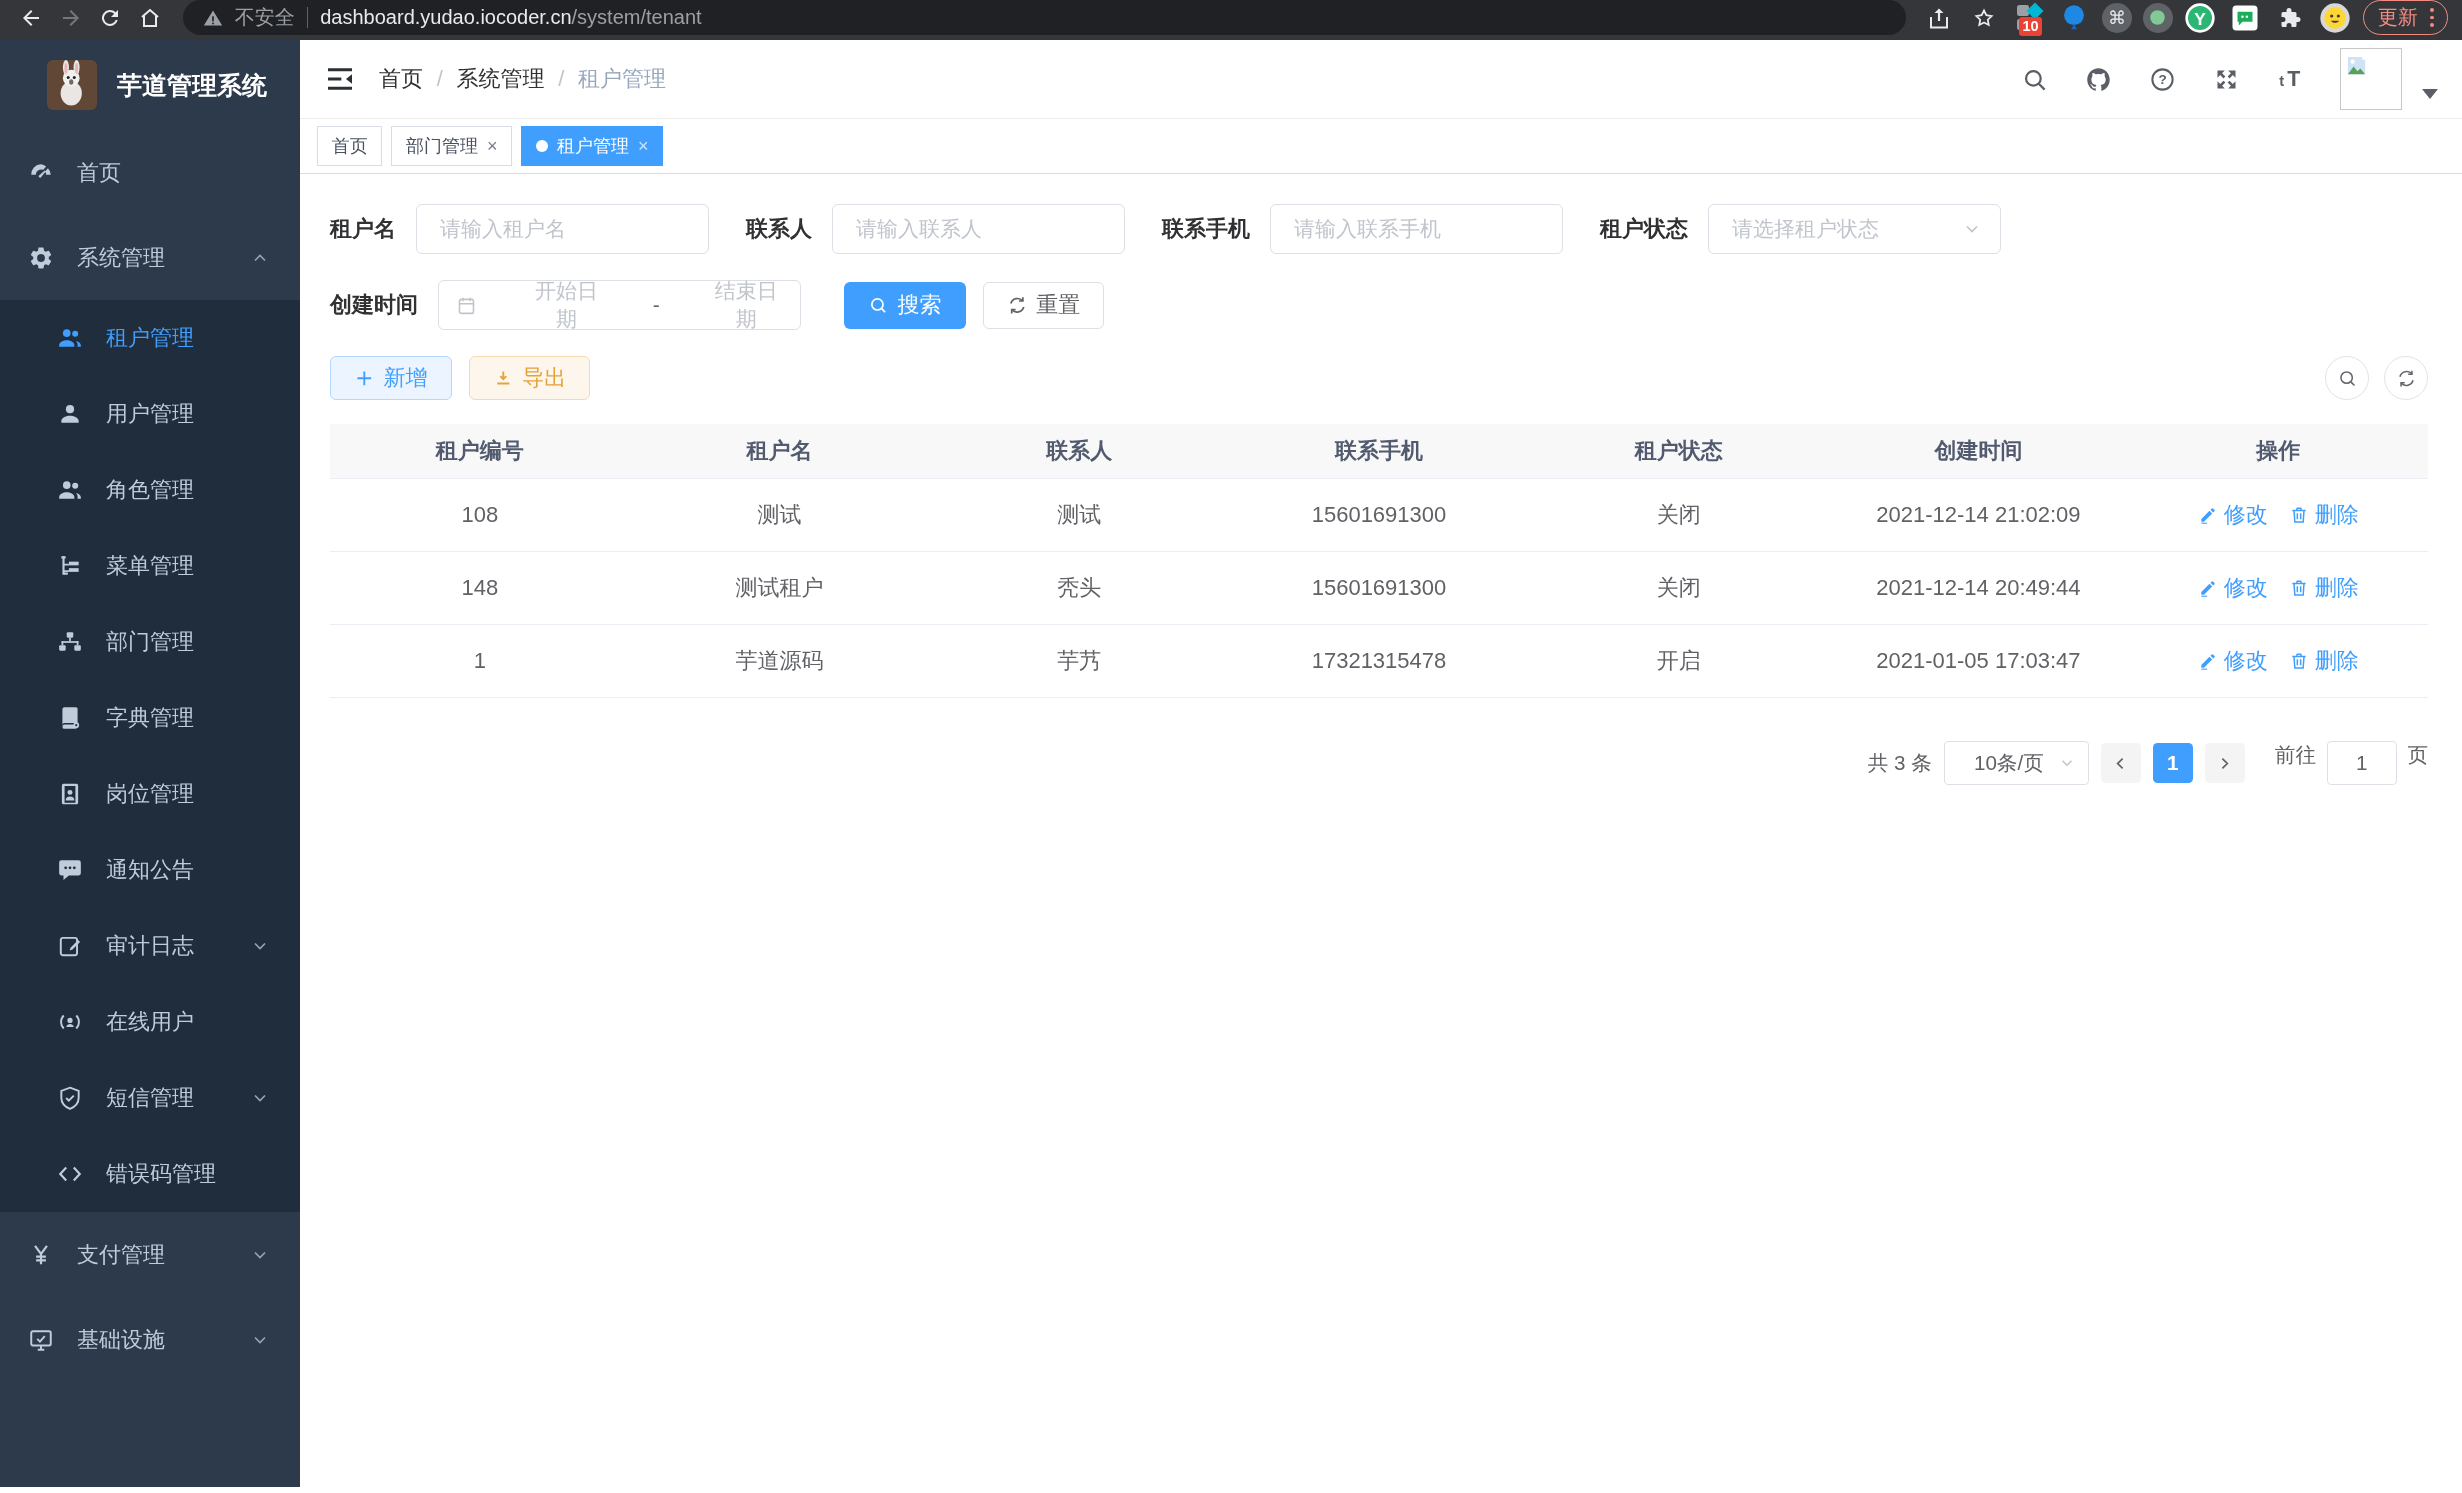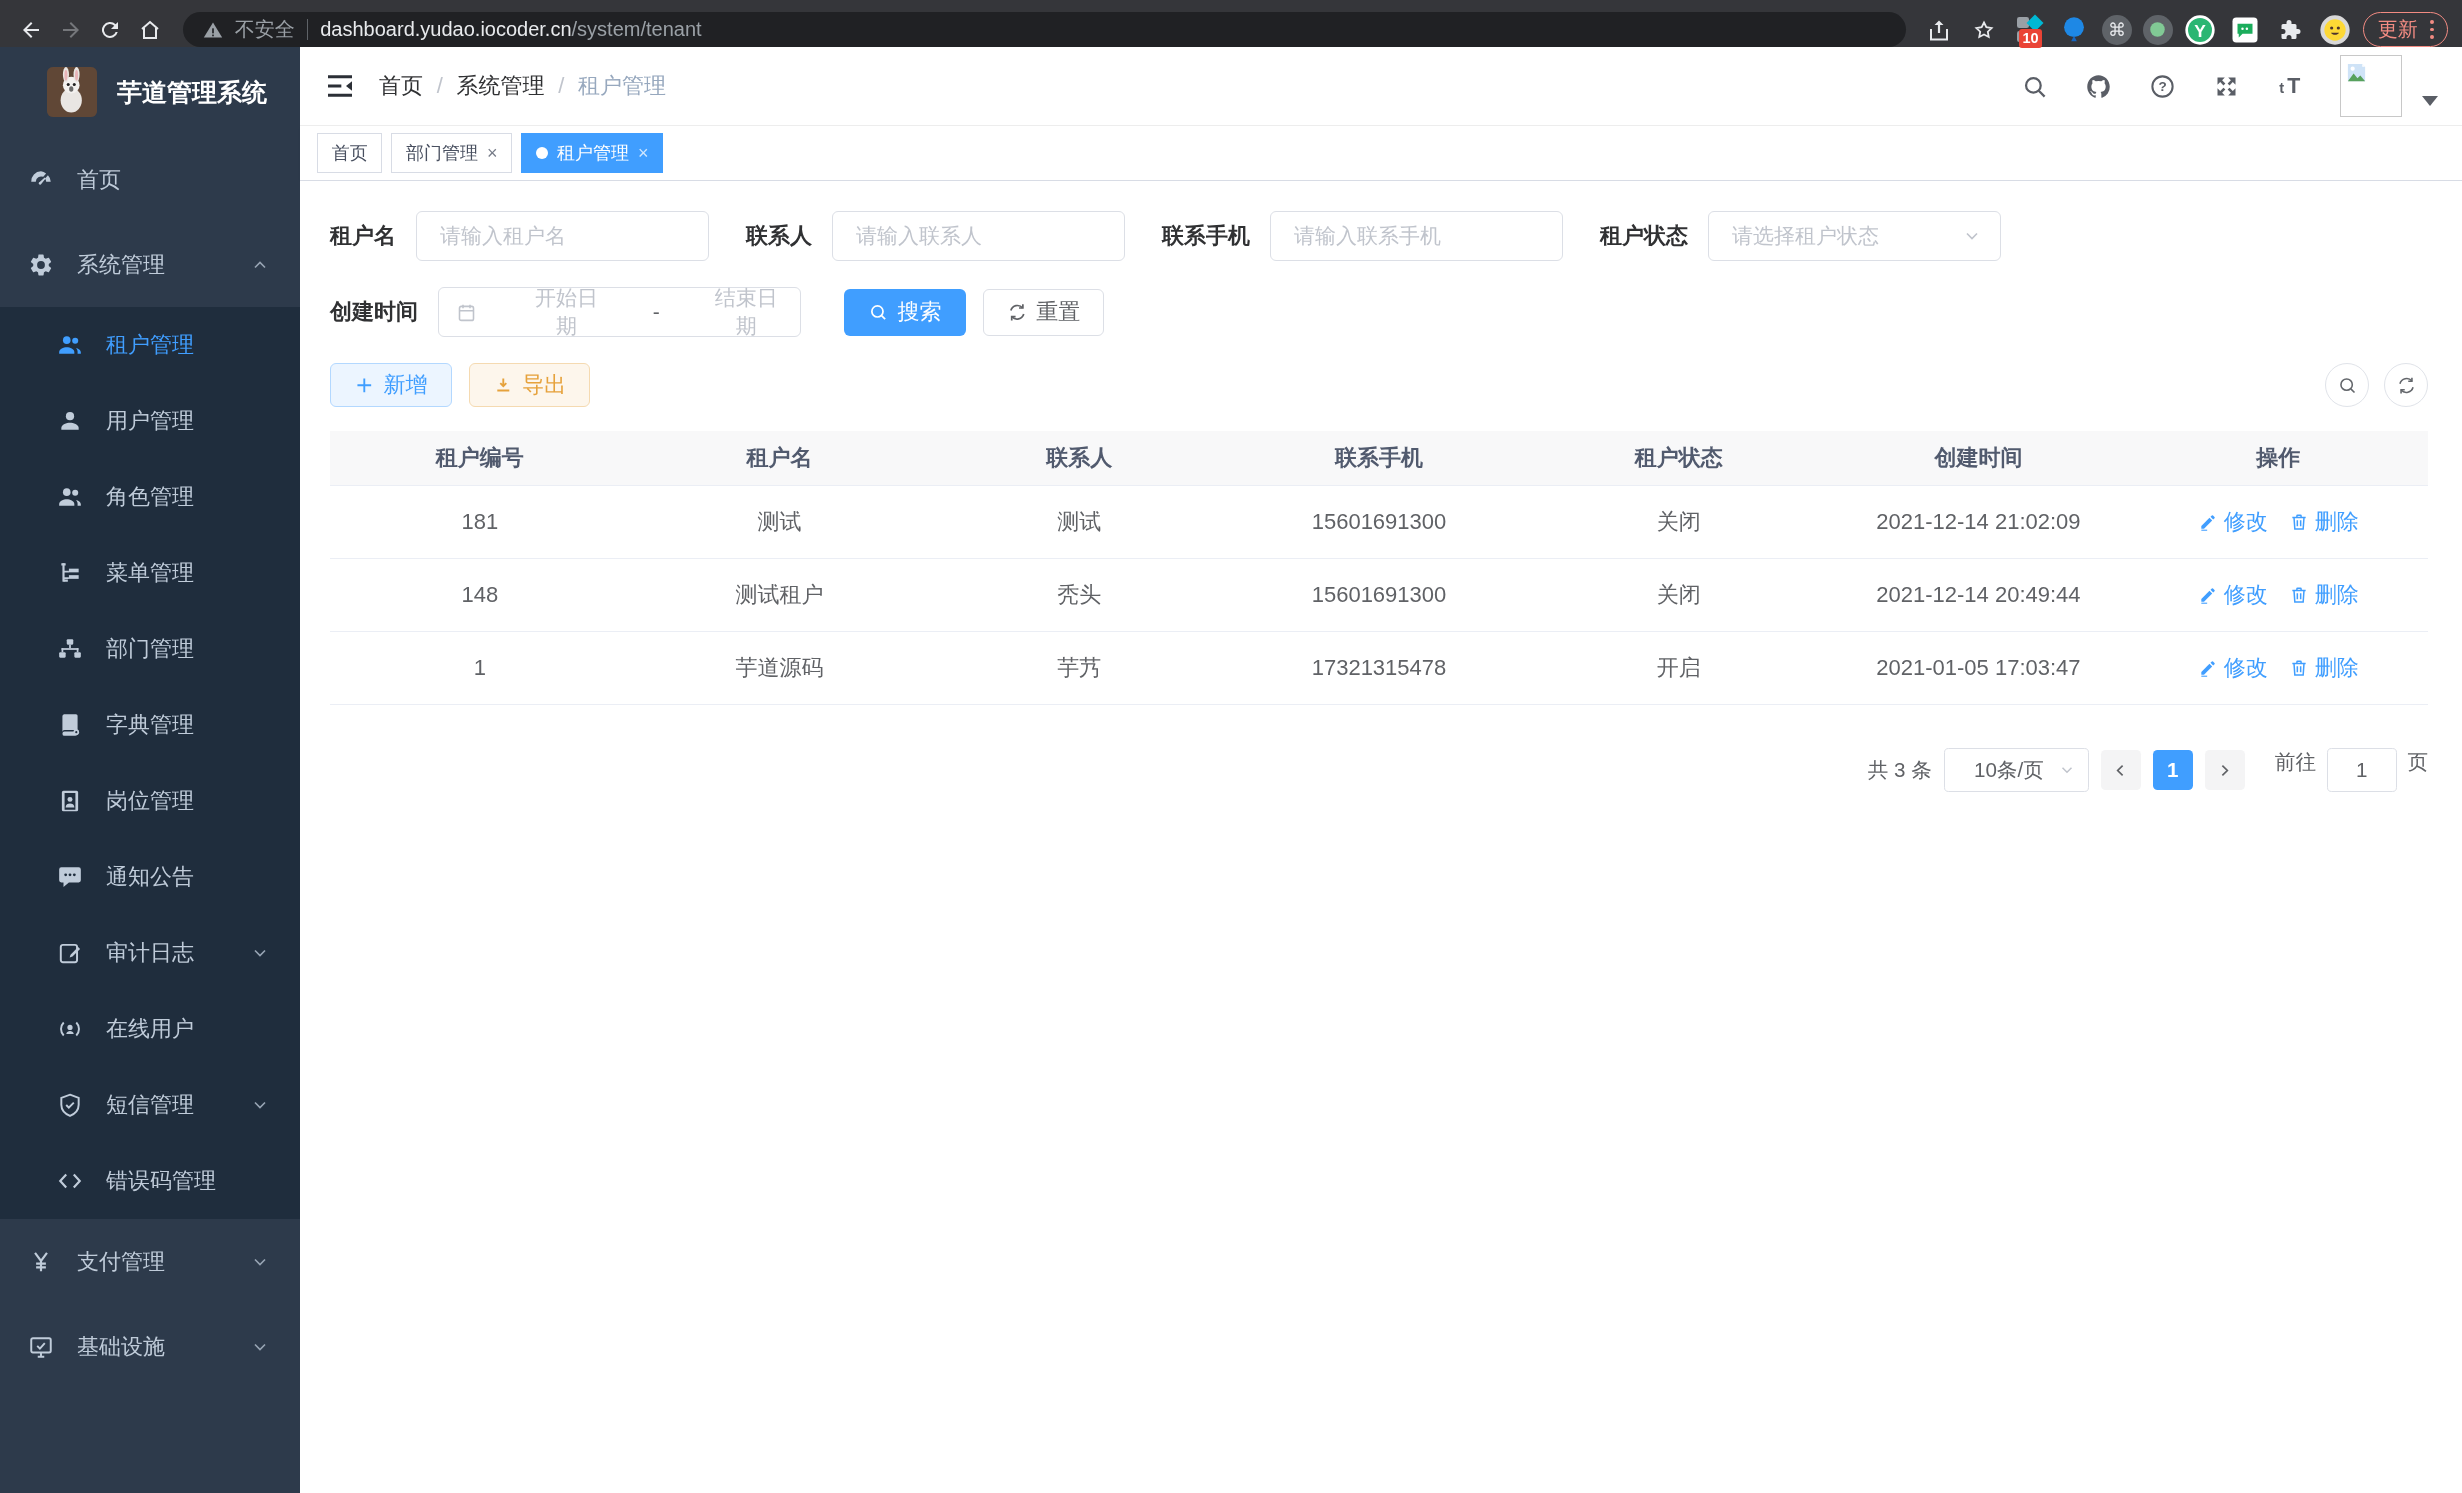--- a/index.html
+++ b/index.html
@@ -1,20 +1,20 @@
 <!DOCTYPE html>
 <html style="font-size:12px"><head>
 <meta charset="utf-8">
 <style>
   * { box-sizing: border-box; margin: 0; padding: 0; }
   html,body { width:2462px; height:1494px; overflow:hidden;
     font-family:"Liberation Sans", sans-serif; background:#fff; }
 
   
-  .browser-bar { height:47px; background:#35363a; display:flex; align-items:flex-end;
+  .browser-bar { height:40px; background:#35363a; display:flex; align-items:flex-start;
     padding:0 13.7px; gap:4.6px; }
   .bnav { width:35px; height:35px; border-radius:50%; display:flex; align-items:center;
     justify-content:center; color:#e8eaed; flex:none; }
   .bnav.disabled { color:#75777b; }
   .bnav svg { width:24px; height:24px; }
   .addr-pill { flex:1; height:35px; background:#202124; border-radius:17.5px;
     margin:0 10.7px; display:flex; align-items:center; padding:0 20px; gap:12px; min-width:0; }
   .addr-pill .warn-ic { width:20px; height:20px; flex:none; }
   .addr-sec { color:#9aa0a6; font-size:20px; flex:none; }
   .addr-div { width:1.5px; height:21px; background:#5f6368; flex:none; }
@@ -630,21 +630,21 @@
             <span class="cell">租户编号</span>
             <span class="cell">租户名</span>
             <span class="cell">联系人</span>
             <span class="cell">联系手机</span>
             <span class="cell">租户状态</span>
             <span class="cell">创建时间</span>
             <span class="cell">操作</span>
           </div>
         <div>
             <div class="tbl-row">
-              <span class="cell">181</span>
+              <span class="cell">108</span>
               <span class="cell">测试</span>
               <span class="cell">测试</span>
               <span class="cell">15601691300</span>
               <span class="cell">关闭</span>
               <span class="cell">2021-12-14 21:02:09</span>
               <span class="cell ops">
                 <span class="oplink">
                   <svg viewBox="0 0 24 24" fill="currentColor">
                     <path d="M4 16.8V20h3.2L17 10.2 13.8 7 4 16.8z"></path>
                     <path d="M19.8 7.4a1 1 0 0 0 0-1.4l-1.8-1.8a1 1 0 0 0-1.4 0L15 5.8 18.2 9l1.6-1.6z"></path>

